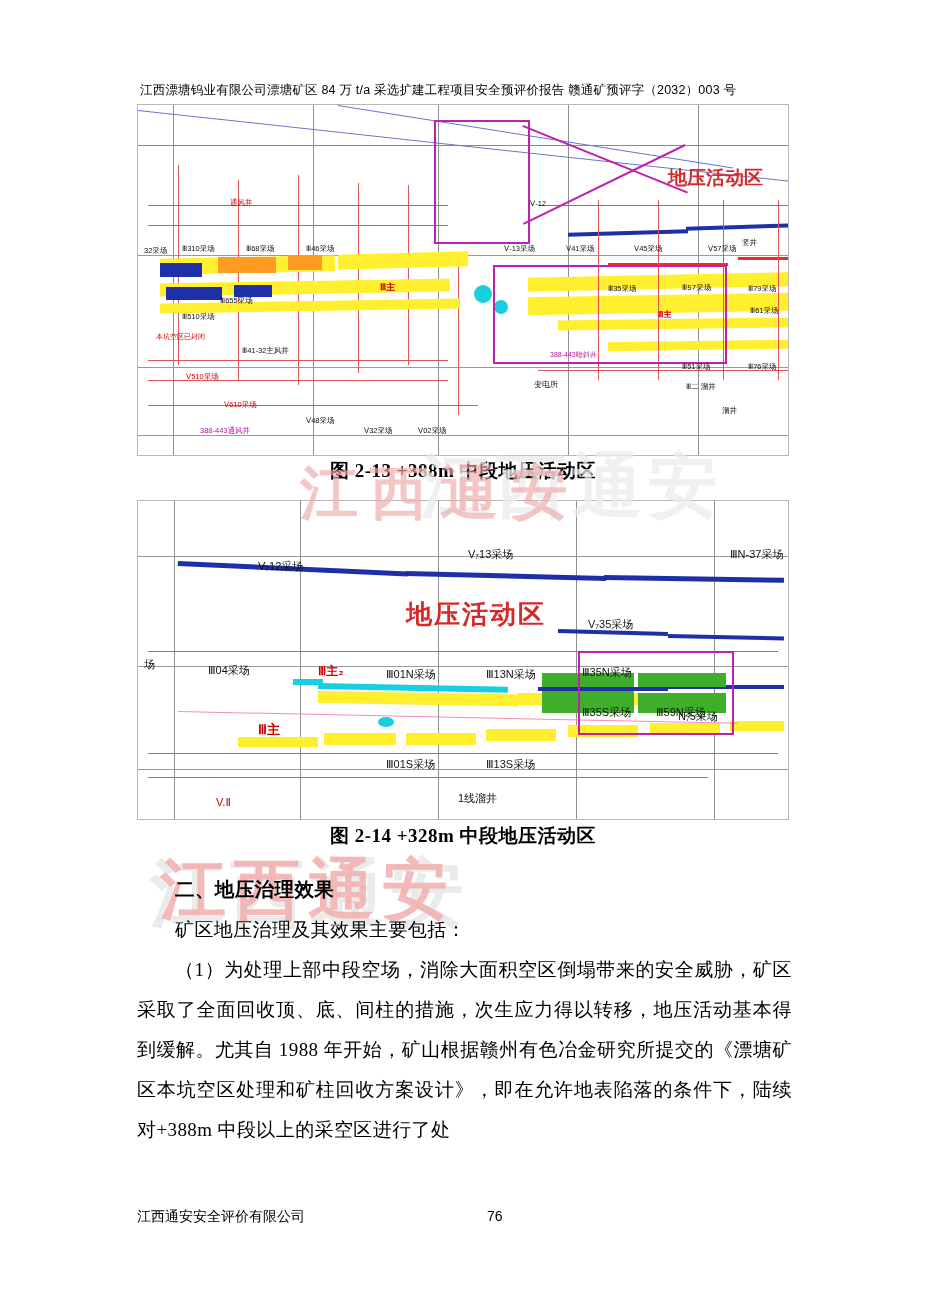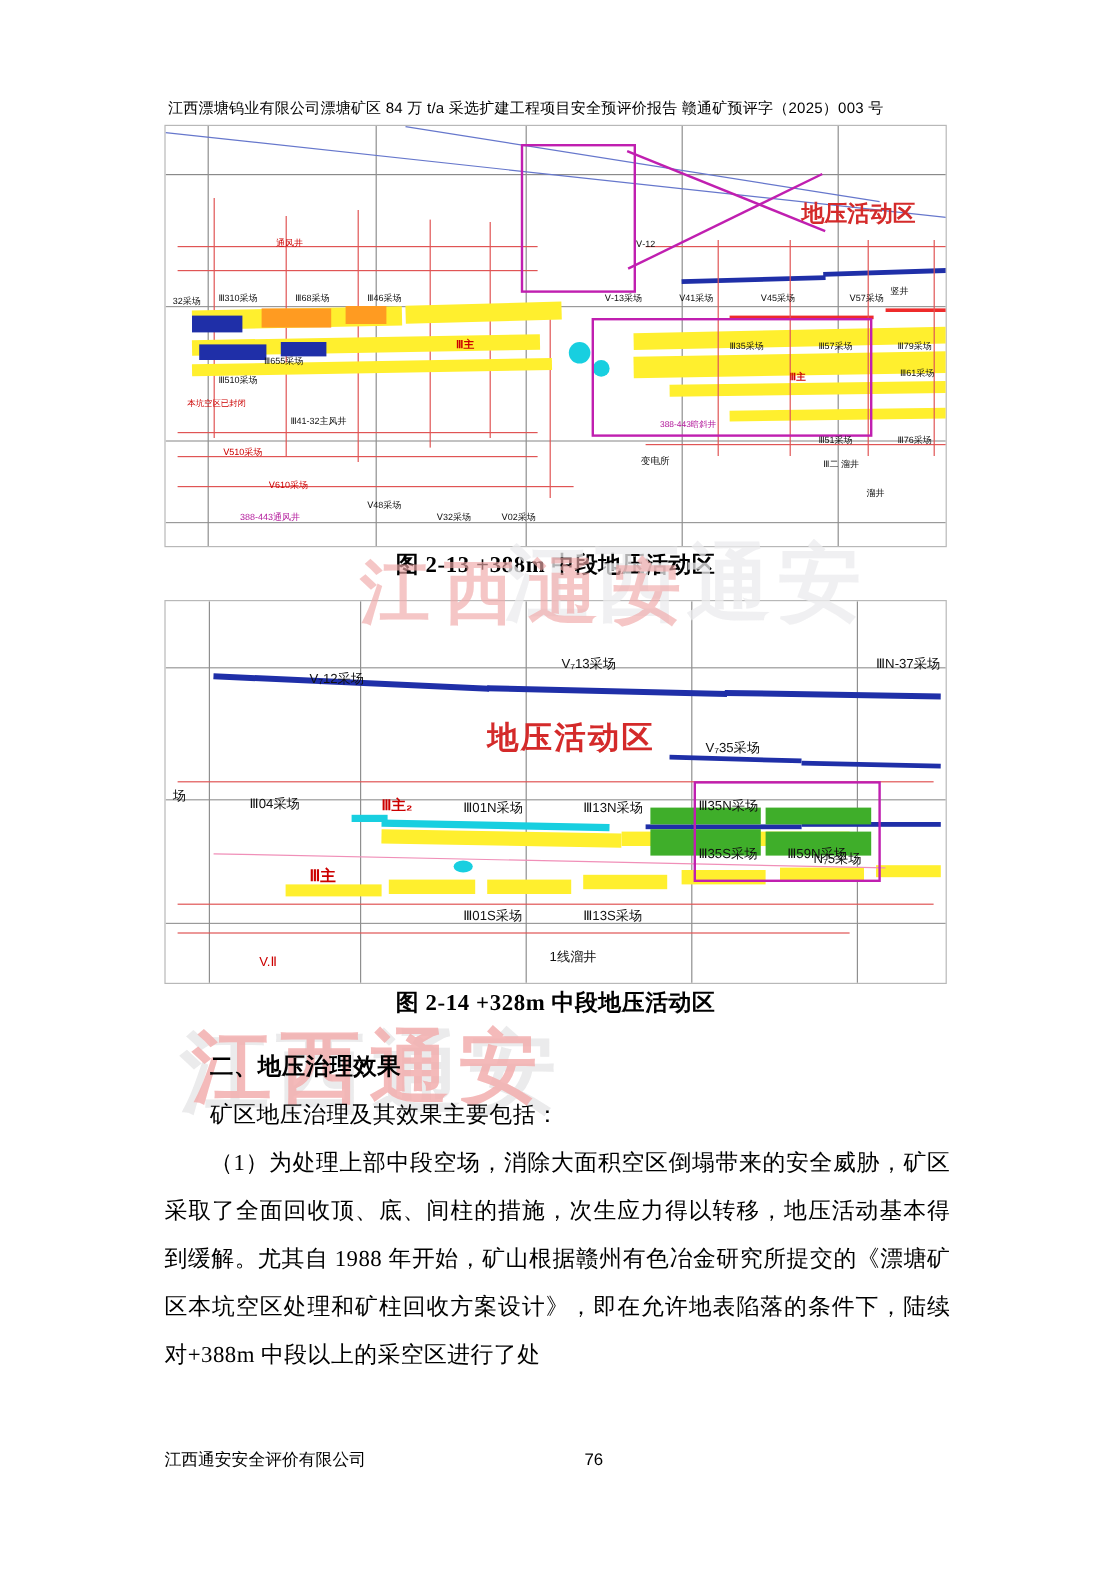--- a/index.html
+++ b/index.html
@@ -158,21 +158,21 @@
     font-weight: bold;
     color: #d42a2a;
     white-space: nowrap;
   }
 </style>
 </head>
 <body>
 
 <div class="page">
 
-  <div class="header">江西漂塘钨业有限公司漂塘矿区 84 万 t/a 采选扩建工程项目安全预评价报告  赣通矿预评字（2025）003 号</div>
+  <div class="header">江西漂塘钨业有限公司漂塘矿区 84 万 t/a 采选扩建工程项目安全预评价报告  赣通矿预评字（2032）003 号</div>
 
   <div class="figure-block fig1">
     <div class="fig-canvas">
 
       <div class="mapline hline" style="left:0;top:40px;width:652px;background:#8a8a8a;"></div>
       <div class="mapline hline" style="left:0;top:150px;width:652px;background:#9a9a9a;"></div>
       <div class="mapline hline" style="left:0;top:262px;width:652px;background:#9a9a9a;"></div>
       <div class="mapline hline" style="left:0;top:330px;width:652px;background:#9a9a9a;"></div>
       <div class="mapline vline" style="left:35px;top:0;height:352px;background:#8f8f8f;"></div>
       <div class="mapline vline" style="left:175px;top:0;height:352px;background:#8f8f8f;"></div>
@@ -246,21 +246,21 @@
       <div class="lbl lbl-mag" style="left:62px;top:322px;font-size:7.5px;">388-443通风井</div>
       <div class="lbl lbl-black" style="left:168px;top:312px;font-size:7.5px;">Ⅴ48采场</div>
       <div class="lbl lbl-black" style="left:226px;top:322px;font-size:7.5px;">Ⅴ32采场</div>
       <div class="lbl lbl-black" style="left:280px;top:322px;font-size:7.5px;">Ⅴ02采场</div>
       <div class="lbl lbl-black" style="left:392px;top:95px;font-size:7.5px;">Ⅴ-12</div>
       <div class="lbl lbl-black" style="left:366px;top:140px;font-size:7.5px;">Ⅴ-13采场</div>
       <div class="lbl lbl-black" style="left:428px;top:140px;font-size:7.5px;">Ⅴ41采场</div>
       <div class="lbl lbl-black" style="left:496px;top:140px;font-size:7.5px;">Ⅴ45采场</div>
       <div class="lbl lbl-black" style="left:570px;top:140px;font-size:7.5px;">Ⅴ57采场</div>
       <div class="lbl lbl-black" style="left:470px;top:180px;font-size:7.5px;">Ⅲ35采场</div>
-      <div class="lbl lbl-black" style="left:544px;top:180px;font-size:7.5px;">Ⅲ57采场</div>
+      <div class="lbl lbl-black" style="left:544px;top:180px;font-size:7.5px;font-family:Liberation Mono, monospace;">Ⅲ57采场</div>
       <div class="lbl lbl-black" style="left:610px;top:180px;font-size:7.5px;">Ⅲ79采场</div>
       <div class="lbl lbl-black" style="left:612px;top:202px;font-size:7.5px;">Ⅲ61采场</div>
       <div class="lbl lbl-red" style="left:520px;top:206px;font-size:8px;font-weight:bold;">Ⅲ主</div>
       <div class="lbl lbl-black" style="left:544px;top:258px;font-size:7.5px;">Ⅲ51采场</div>
       <div class="lbl lbl-black" style="left:610px;top:258px;font-size:7.5px;">Ⅲ76采场</div>
       <div class="lbl lbl-black" style="left:396px;top:276px;font-size:8px;">变电所</div>
       <div class="lbl lbl-black" style="left:548px;top:278px;font-size:7.5px;">Ⅲ二 溜井</div>
       <div class="lbl lbl-mag" style="left:412px;top:246px;font-size:7px;">388-443暗斜井</div>
       <div class="lbl lbl-black" style="left:584px;top:302px;font-size:7.5px;text-align:right;">溜井</div>
       <div class="lbl lbl-black" style="left:604px;top:134px;font-size:7.5px;">竖井</div>

